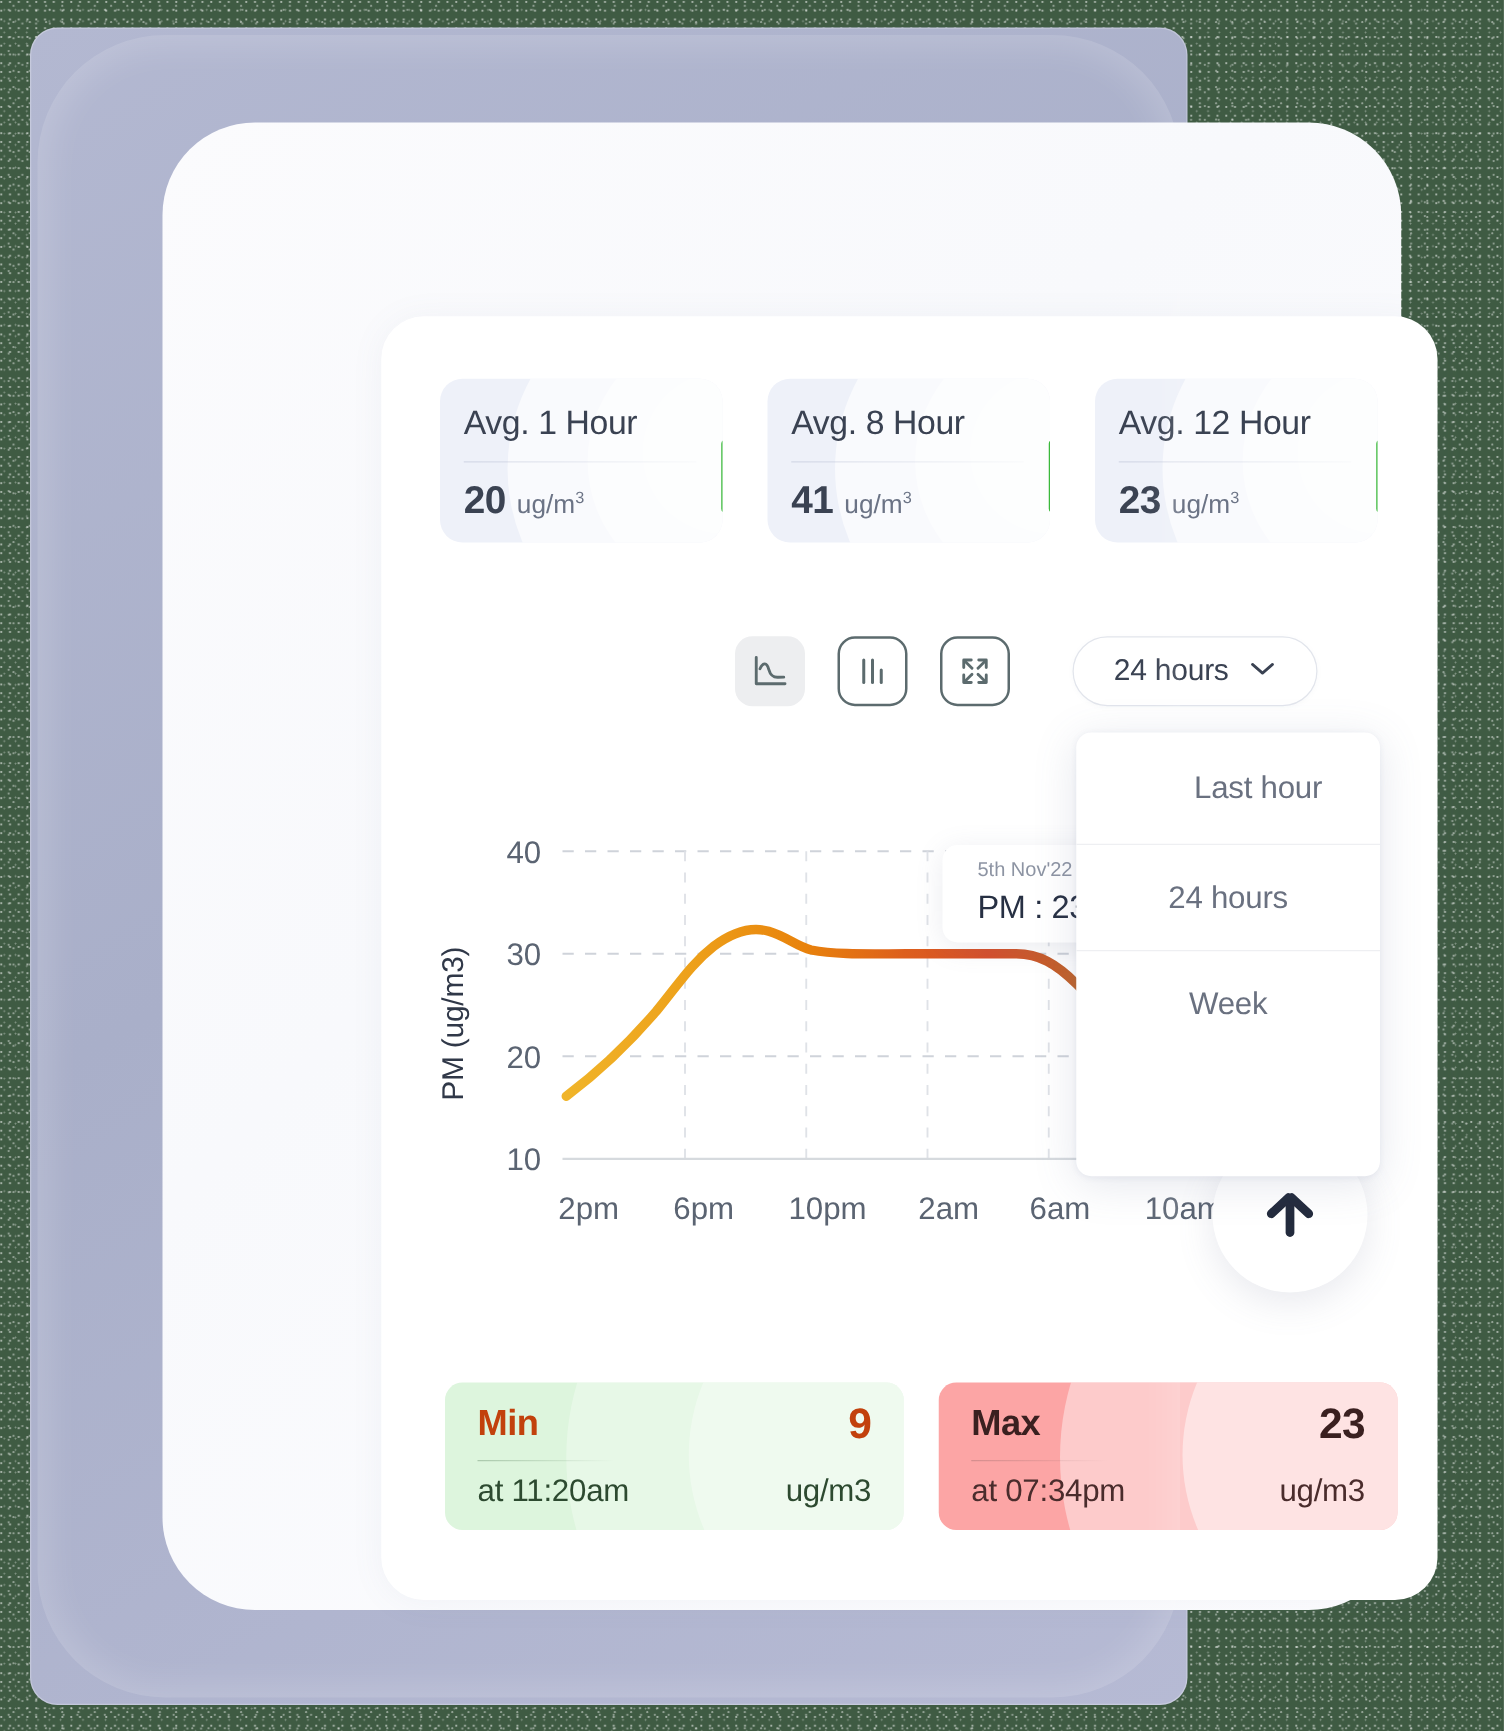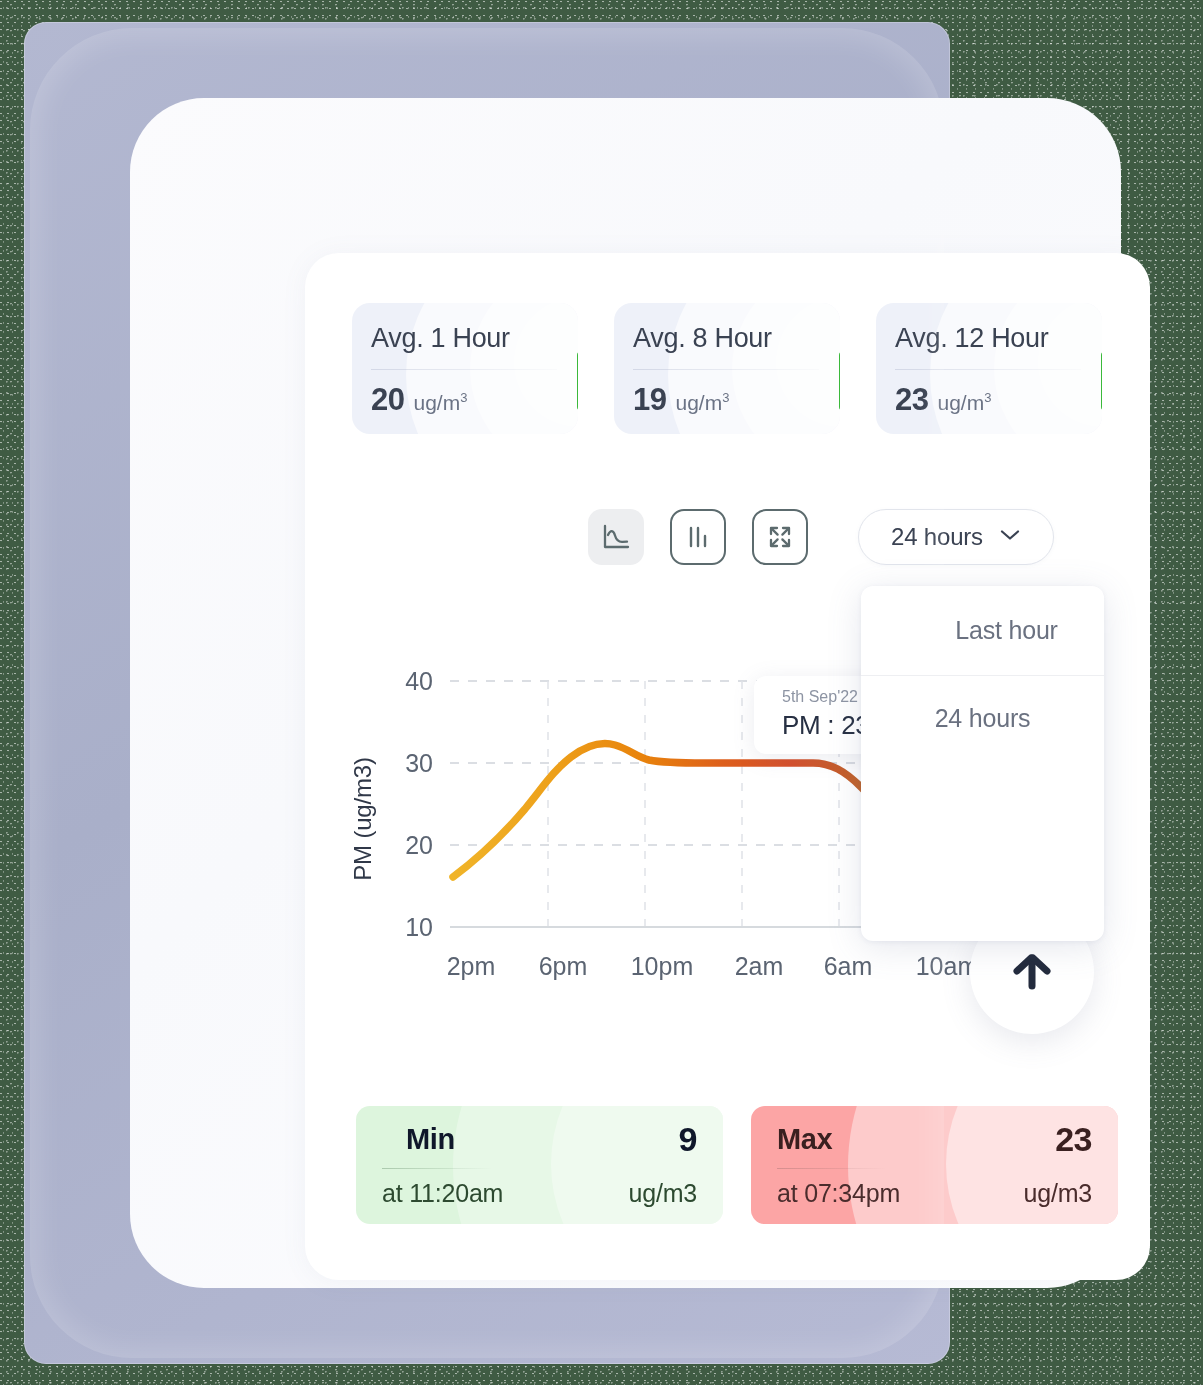--- a/index.html
+++ b/index.html
@@ -353,21 +353,21 @@
     font-size: 25px;
     letter-spacing: -.2px;
   }
   .mm-unit {
     position: absolute;
     right: 26px;
     top: 73px;
     font-size: 25px;
     letter-spacing: -.2px;
   }
-  .mm-card.min .mm-label, .mm-card.min .mm-value { color: #0f172a; margin-left: 24px; }
+  .mm-card.min .mm-label, .mm-card.min .mm-value { color: #c2410c; }
   .mm-card.min .mm-time, .mm-card.min .mm-unit { color: #2d4a30; }
   .mm-card.min .mm-divider { background: linear-gradient(90deg, rgba(90,130,95,.38), rgba(90,130,95,0)); }
   .mm-card.max .mm-label, .mm-card.max .mm-value { color: #3a2020; }
   .mm-card.max .mm-time, .mm-card.max .mm-unit { color: #4a2c2c; }
   .mm-card.max .mm-divider { background: linear-gradient(90deg, rgba(140,100,100,.35), rgba(140,100,100,0)); }
 </style>
 </head>
 <body>
 
 <div class="noise-bg"></div>
@@ -392,21 +392,21 @@
           <div class="avg-bar"></div>
         </div>
 
         <div class="avg-card">
           <span class="arc arc1"></span>
           <span class="arc arc2"></span>
           <span class="arc arc3"></span>
           <div class="avg-title">Avg. 8 Hour</div>
           <div class="avg-divider"></div>
           <div class="avg-valrow">
-            <span class="avg-value">19</span>
+            <span class="avg-value">41</span>
             <span class="avg-unit"><span>ug/m</span><sup>3</sup></span>
           </div>
           <div class="avg-bar"></div>
         </div>
 
         <div class="avg-card">
           <span class="arc arc1"></span>
           <span class="arc arc2"></span>
           <span class="arc arc3"></span>
           <div class="avg-title">Avg. 12 Hour</div>
@@ -551,33 +551,34 @@
           <div class="mm-divider"></div>
           <div class="mm-time">at 07:34pm</div>
           <div class="mm-unit">ug/m3</div>
         </div>
 
       </div>
 
     </div>
 
     <div class="tooltip">
-      <div class="tt-date">5th Sep'22</div>
+      <div class="tt-date">5th Nov'22</div>
       <div class="tt-value">PM : 23</div>
     </div>
 
     <div class="fab">
       <span>
         <svg width="66" height="66" viewBox="0 0 66 66" fill="none">
           <path d="M33 49 V22" stroke="#232b3d" stroke-width="7" stroke-linecap="round"></path>
           <path d="M18 34 L32 21" stroke="#232b3d" stroke-width="7" stroke-linecap="round"></path>
           <path d="M48 34 L34 21" stroke="#232b3d" stroke-width="7" stroke-linecap="round"></path>
         </svg>
       </span>
     </div>
 
     <div class="dropdown">
       <div class="dd-item">Last hour</div>
       <div class="dd-item">24 hours</div>
+      <div class="dd-item">Week</div>
     </div>
 
   </div>
 </div>
 
 </body></html>

